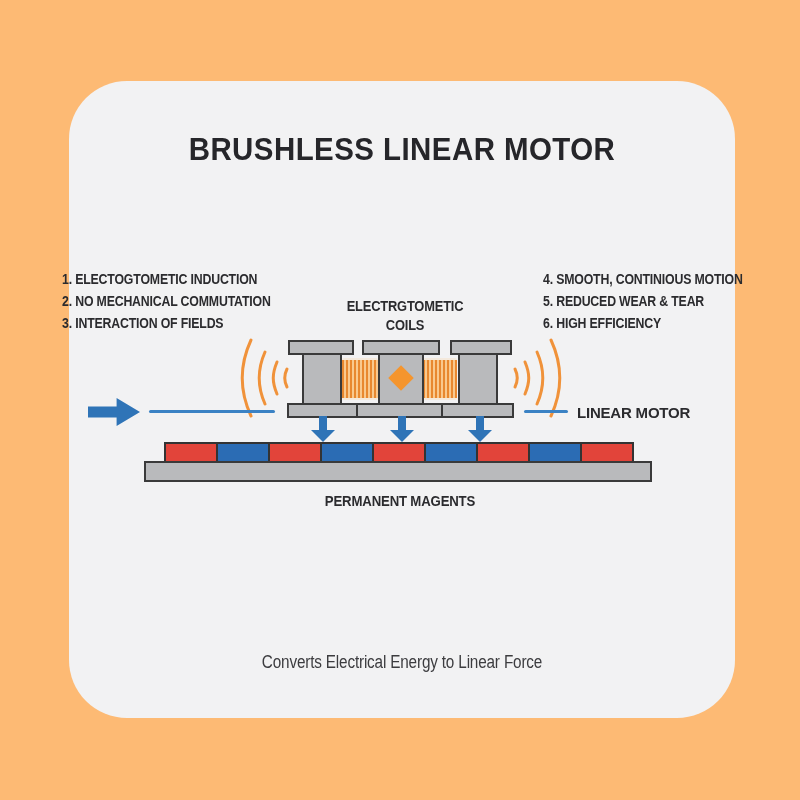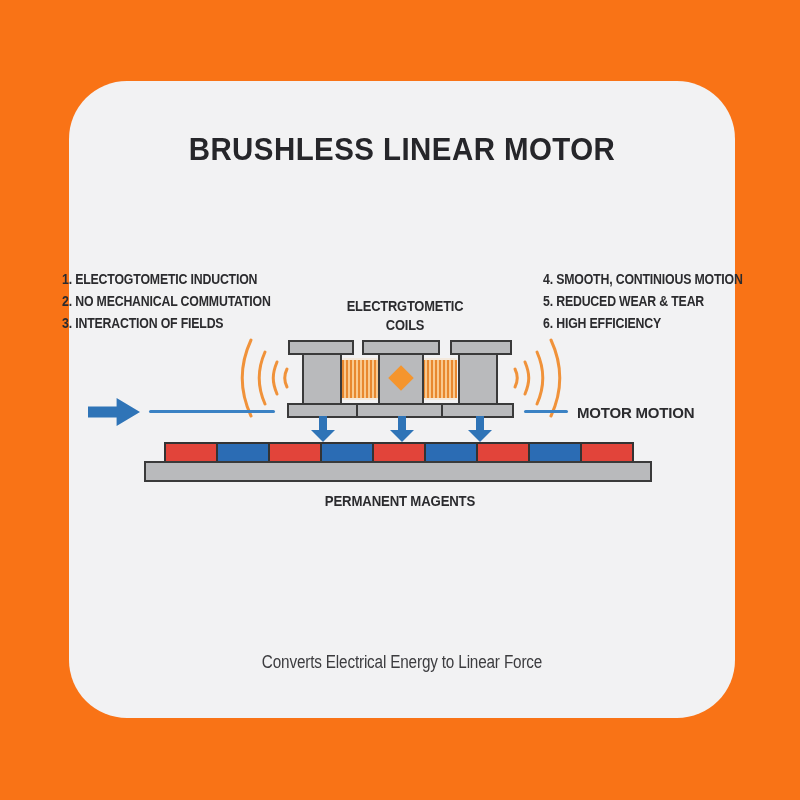--- a/index.html
+++ b/index.html
@@ -1,18 +1,18 @@
 <!DOCTYPE html>
 <html><head>
 <meta charset="utf-8">
 <style>
   html,body{margin:0;padding:0;background:#fdfdfd;}
   .stage{
     position:relative;width:800px;height:800px;overflow:hidden;
-    background:#f97316;
+    background:#fdba74;
     font-family:"Liberation Sans", sans-serif;
     color:#28282b;
   }
   .card{
     position:absolute;left:69px;top:81px;width:666px;height:637px;
     background:#f2f2f3;border-radius:58px;
   }
   .title{
     position:absolute;left:69px;top:131px;width:666px;
     text-align:center;font-size:32px;font-weight:bold;letter-spacing:.5px;
@@ -166,21 +166,21 @@
     <div class="head"></div>
   </div>
   <div class="down-arrow a3">
     <div class="stem"></div>
     <div class="head"></div>
   </div>
 
   <div class="flow-arrow"></div>
   <div class="hline left"></div>
   <div class="hline right"></div>
-  <div class="linear-motion-label">MOTOR MOTION</div>
+  <div class="linear-motion-label">LINEAR MOTOR</div>
 
   <div class="magnet-strip">
       <div class="magnet" style="background: rgb(226, 68, 58);"></div>
       <div class="magnet" style="background: rgb(43, 108, 180);"></div>
       <div class="magnet" style="background: rgb(226, 68, 58);"></div>
       <div class="magnet" style="background: rgb(43, 108, 180);"></div>
       <div class="magnet" style="background: rgb(226, 68, 58);"></div>
       <div class="magnet" style="background: rgb(43, 108, 180);"></div>
       <div class="magnet" style="background: rgb(226, 68, 58);"></div>
       <div class="magnet" style="background: rgb(43, 108, 180);"></div>

